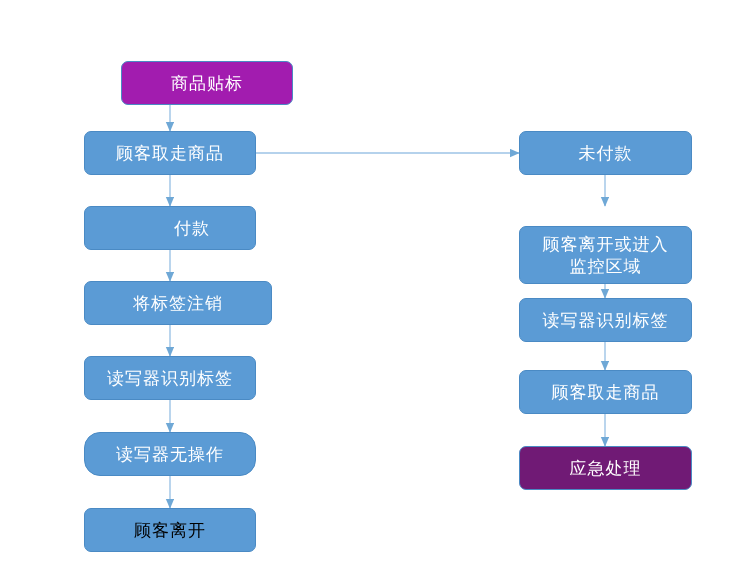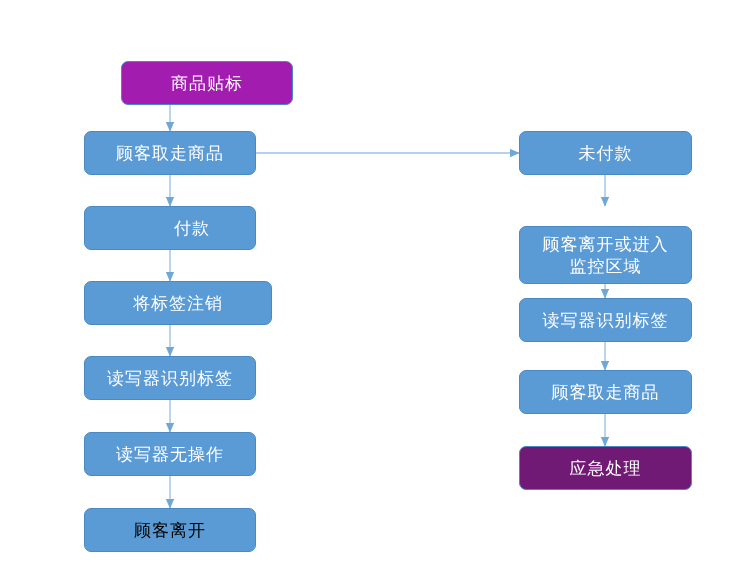--- a/index.html
+++ b/index.html
@@ -80,21 +80,21 @@
         <line x1="605" y1="414" x2="605" y2="446" stroke="#9DC3E6" stroke-width="1.4" marker-end="url(#arrowhead)"></line>
       </g>
   </svg>
 
   <div id="nodes-layer">
       <div class="node" style="left: 84px; top: 61px; width: 172px; height: 44px; background: #a21caf; border-color: rgb(74, 138, 196); color: rgb(255, 255, 255); margin-left: 37px;"><span class="node-label">商品贴标</span></div>
       <div class="node" style="left: 84px; top: 131px; width: 172px; height: 44px; background: rgb(91, 155, 213); border-color: rgb(74, 138, 196); color: rgb(255, 255, 255);"><span class="node-label">顾客取走商品</span></div>
       <div class="node" style="left: 84px; top: 206px; width: 172px; height: 44px; background: rgb(91, 155, 213); border-color: rgb(74, 138, 196); color: rgb(255, 255, 255); padding-left: 44px;"><span class="node-label">付款</span></div>
       <div class="node" style="left: 84px; top: 281px; width: 188px; height: 44px; background: rgb(91, 155, 213); border-color: rgb(74, 138, 196); color: rgb(255, 255, 255);"><span class="node-label">将标签注销</span></div>
       <div class="node" style="left: 84px; top: 356px; width: 172px; height: 44px; background: rgb(91, 155, 213); border-color: rgb(74, 138, 196); color: rgb(255, 255, 255);"><span class="node-label">读写器识别标签</span></div>
-      <div class="node" style="left: 84px; top: 432px; width: 172px; height: 44px; background: rgb(91, 155, 213); border-color: rgb(74, 138, 196); color: rgb(255, 255, 255);"><span class="node-label">读写器无操作</span></div>
+      <div class="node" style="left: 84px; top: 432px; width: 172px; height: 44px; background: rgb(91, 155, 213); border-color: rgb(74, 138, 196); color: rgb(255, 255, 255); border-radius: 16px;"><span class="node-label">读写器无操作</span></div>
       <div class="node" style="left: 84px; top: 508px; width: 172px; height: 44px; background: rgb(91, 155, 213); border-color: rgb(74, 138, 196); color: #000000;"><span class="node-label">顾客离开</span></div>
       <div class="node" style="left: 519px; top: 131px; width: 173px; height: 44px; background: rgb(91, 155, 213); border-color: rgb(74, 138, 196); color: rgb(255, 255, 255);"><span class="node-label">未付款</span></div>
       <div class="node" style="left: 519px; top: 206px; width: 173px; height: 58px; background: rgb(91, 155, 213); border-color: rgb(74, 138, 196); color: rgb(255, 255, 255); margin-top: 20px;"><span class="node-label">顾客离开或进入
 监控区域</span></div>
       <div class="node" style="left: 519px; top: 298px; width: 173px; height: 44px; background: rgb(91, 155, 213); border-color: rgb(74, 138, 196); color: rgb(255, 255, 255);"><span class="node-label">读写器识别标签</span></div>
       <div class="node" style="left: 519px; top: 370px; width: 173px; height: 44px; background: rgb(91, 155, 213); border-color: rgb(74, 138, 196); color: rgb(255, 255, 255);"><span class="node-label">顾客取走商品</span></div>
       <div class="node" style="left: 519px; top: 446px; width: 173px; height: 44px; background: #701a75; border-color: rgb(74, 138, 196); color: rgb(255, 255, 255);"><span class="node-label">应急处理</span></div>
     </div>
 
 </div>

